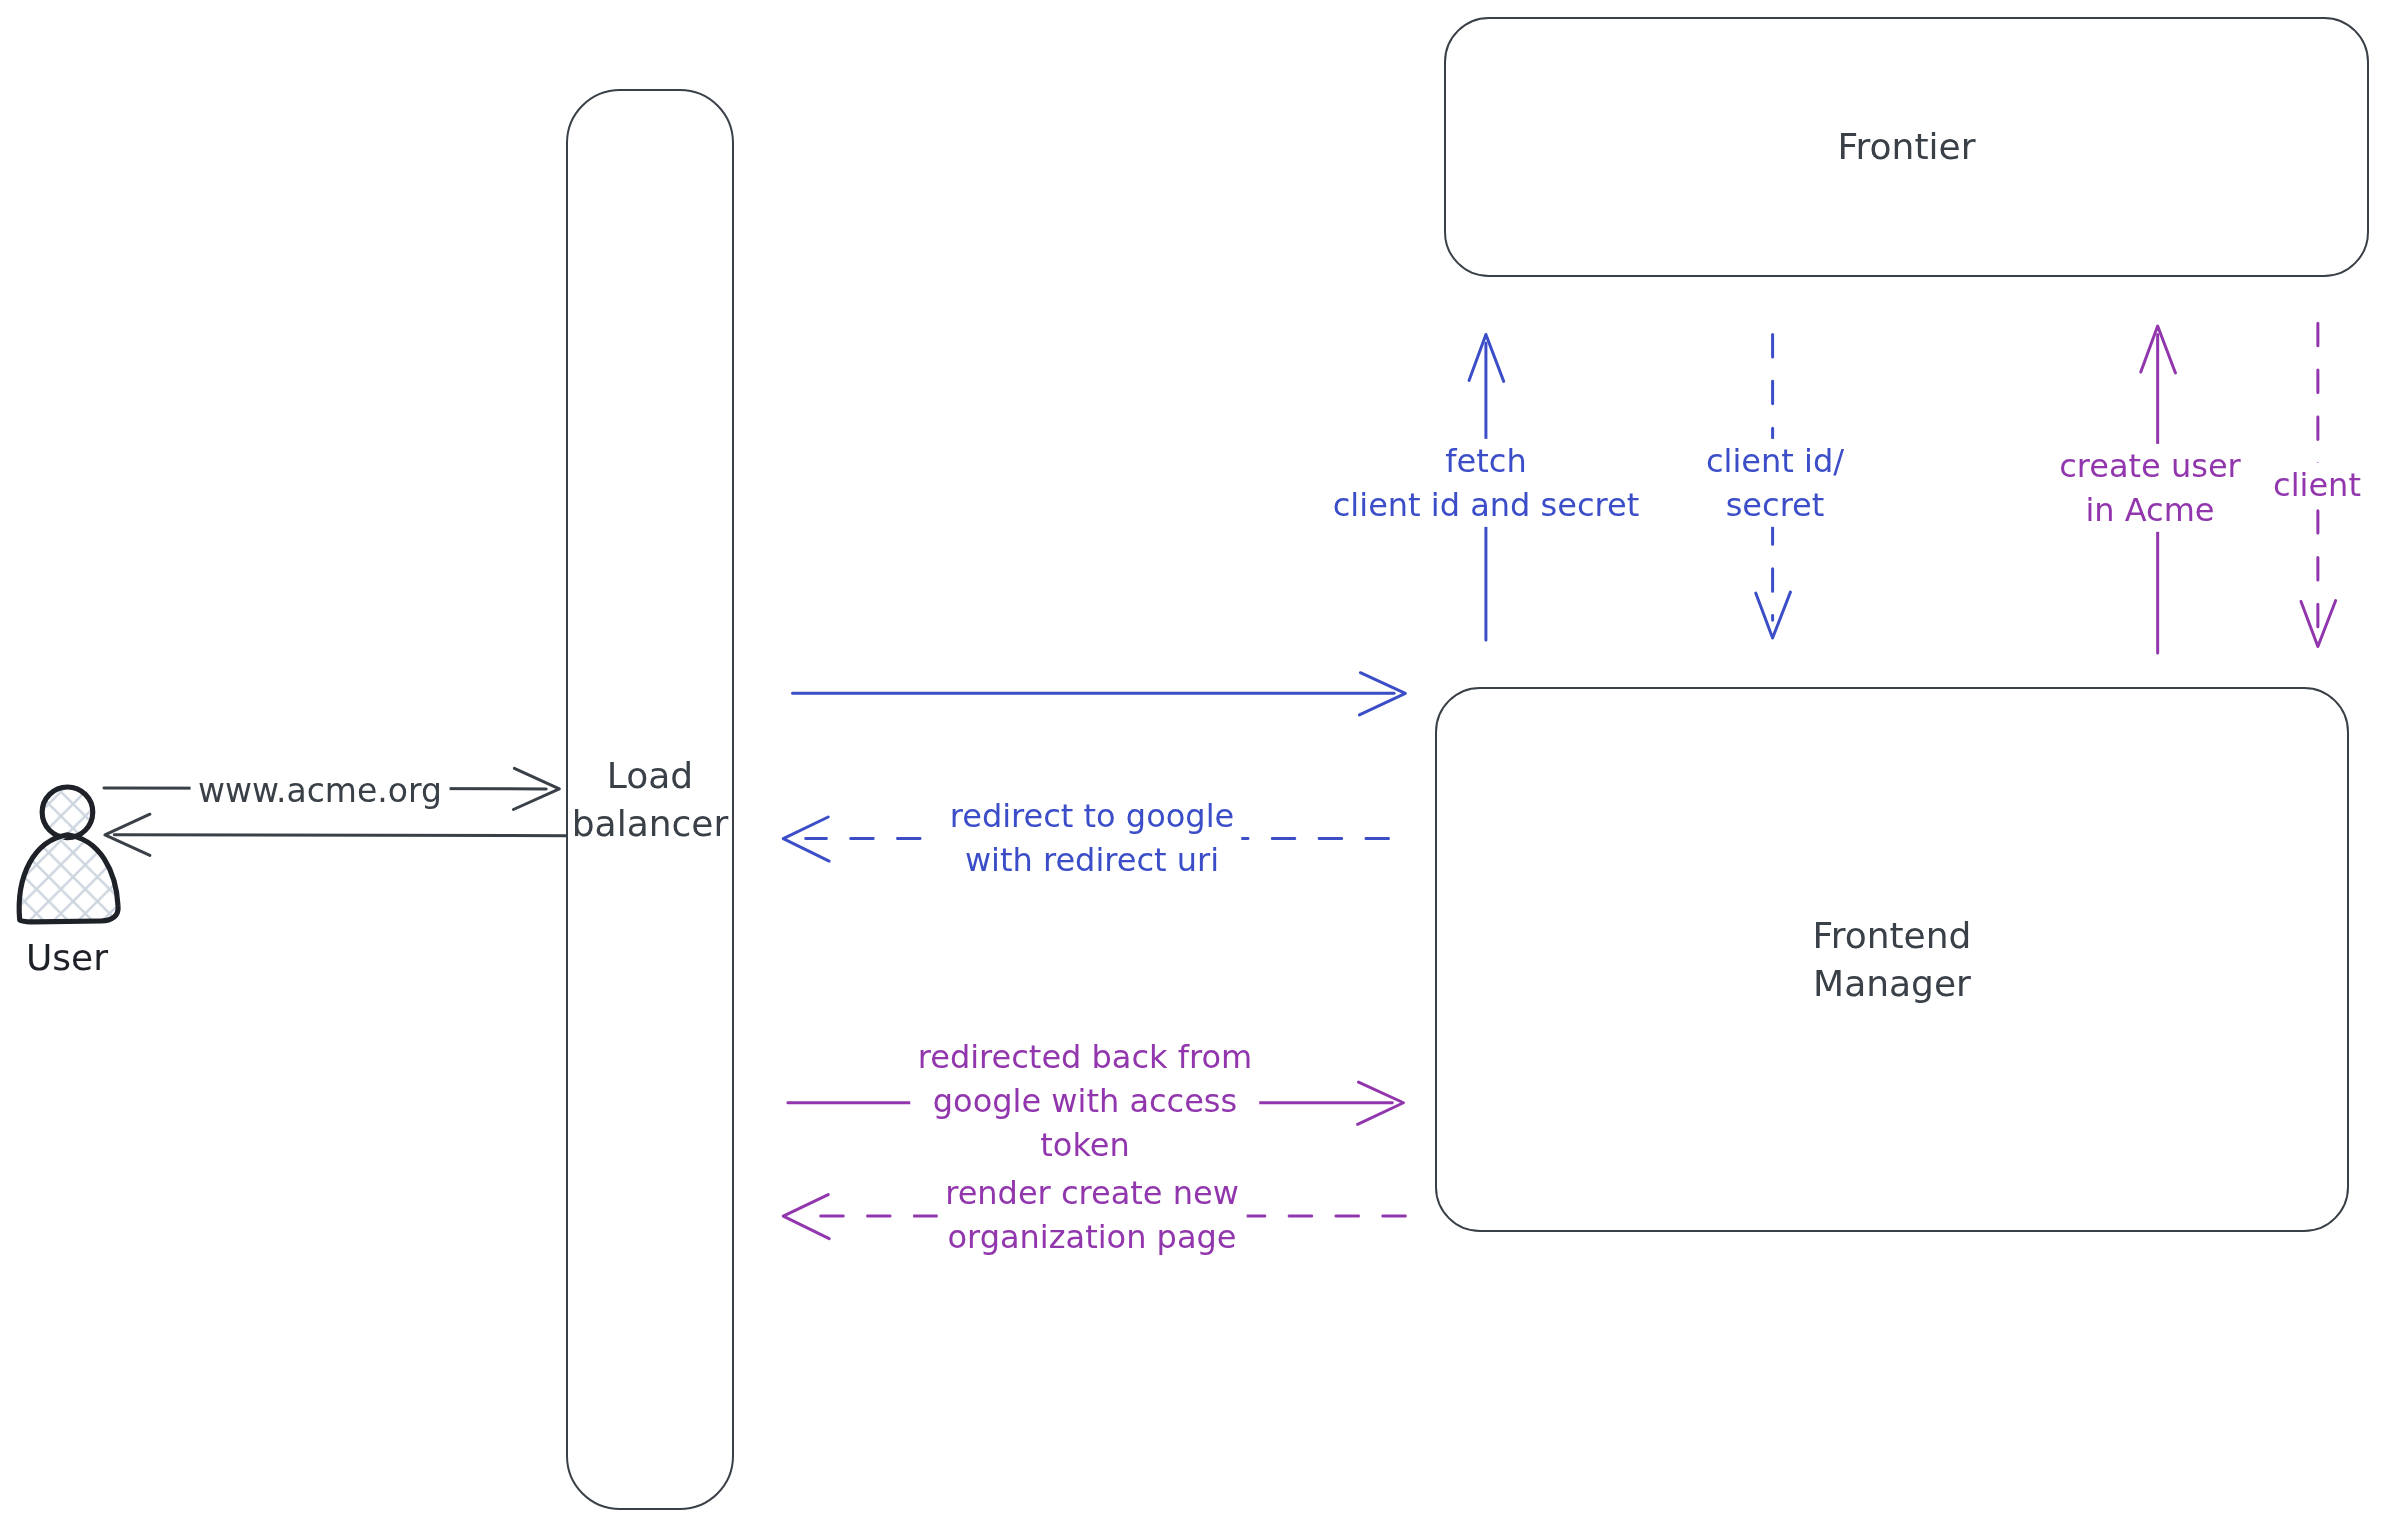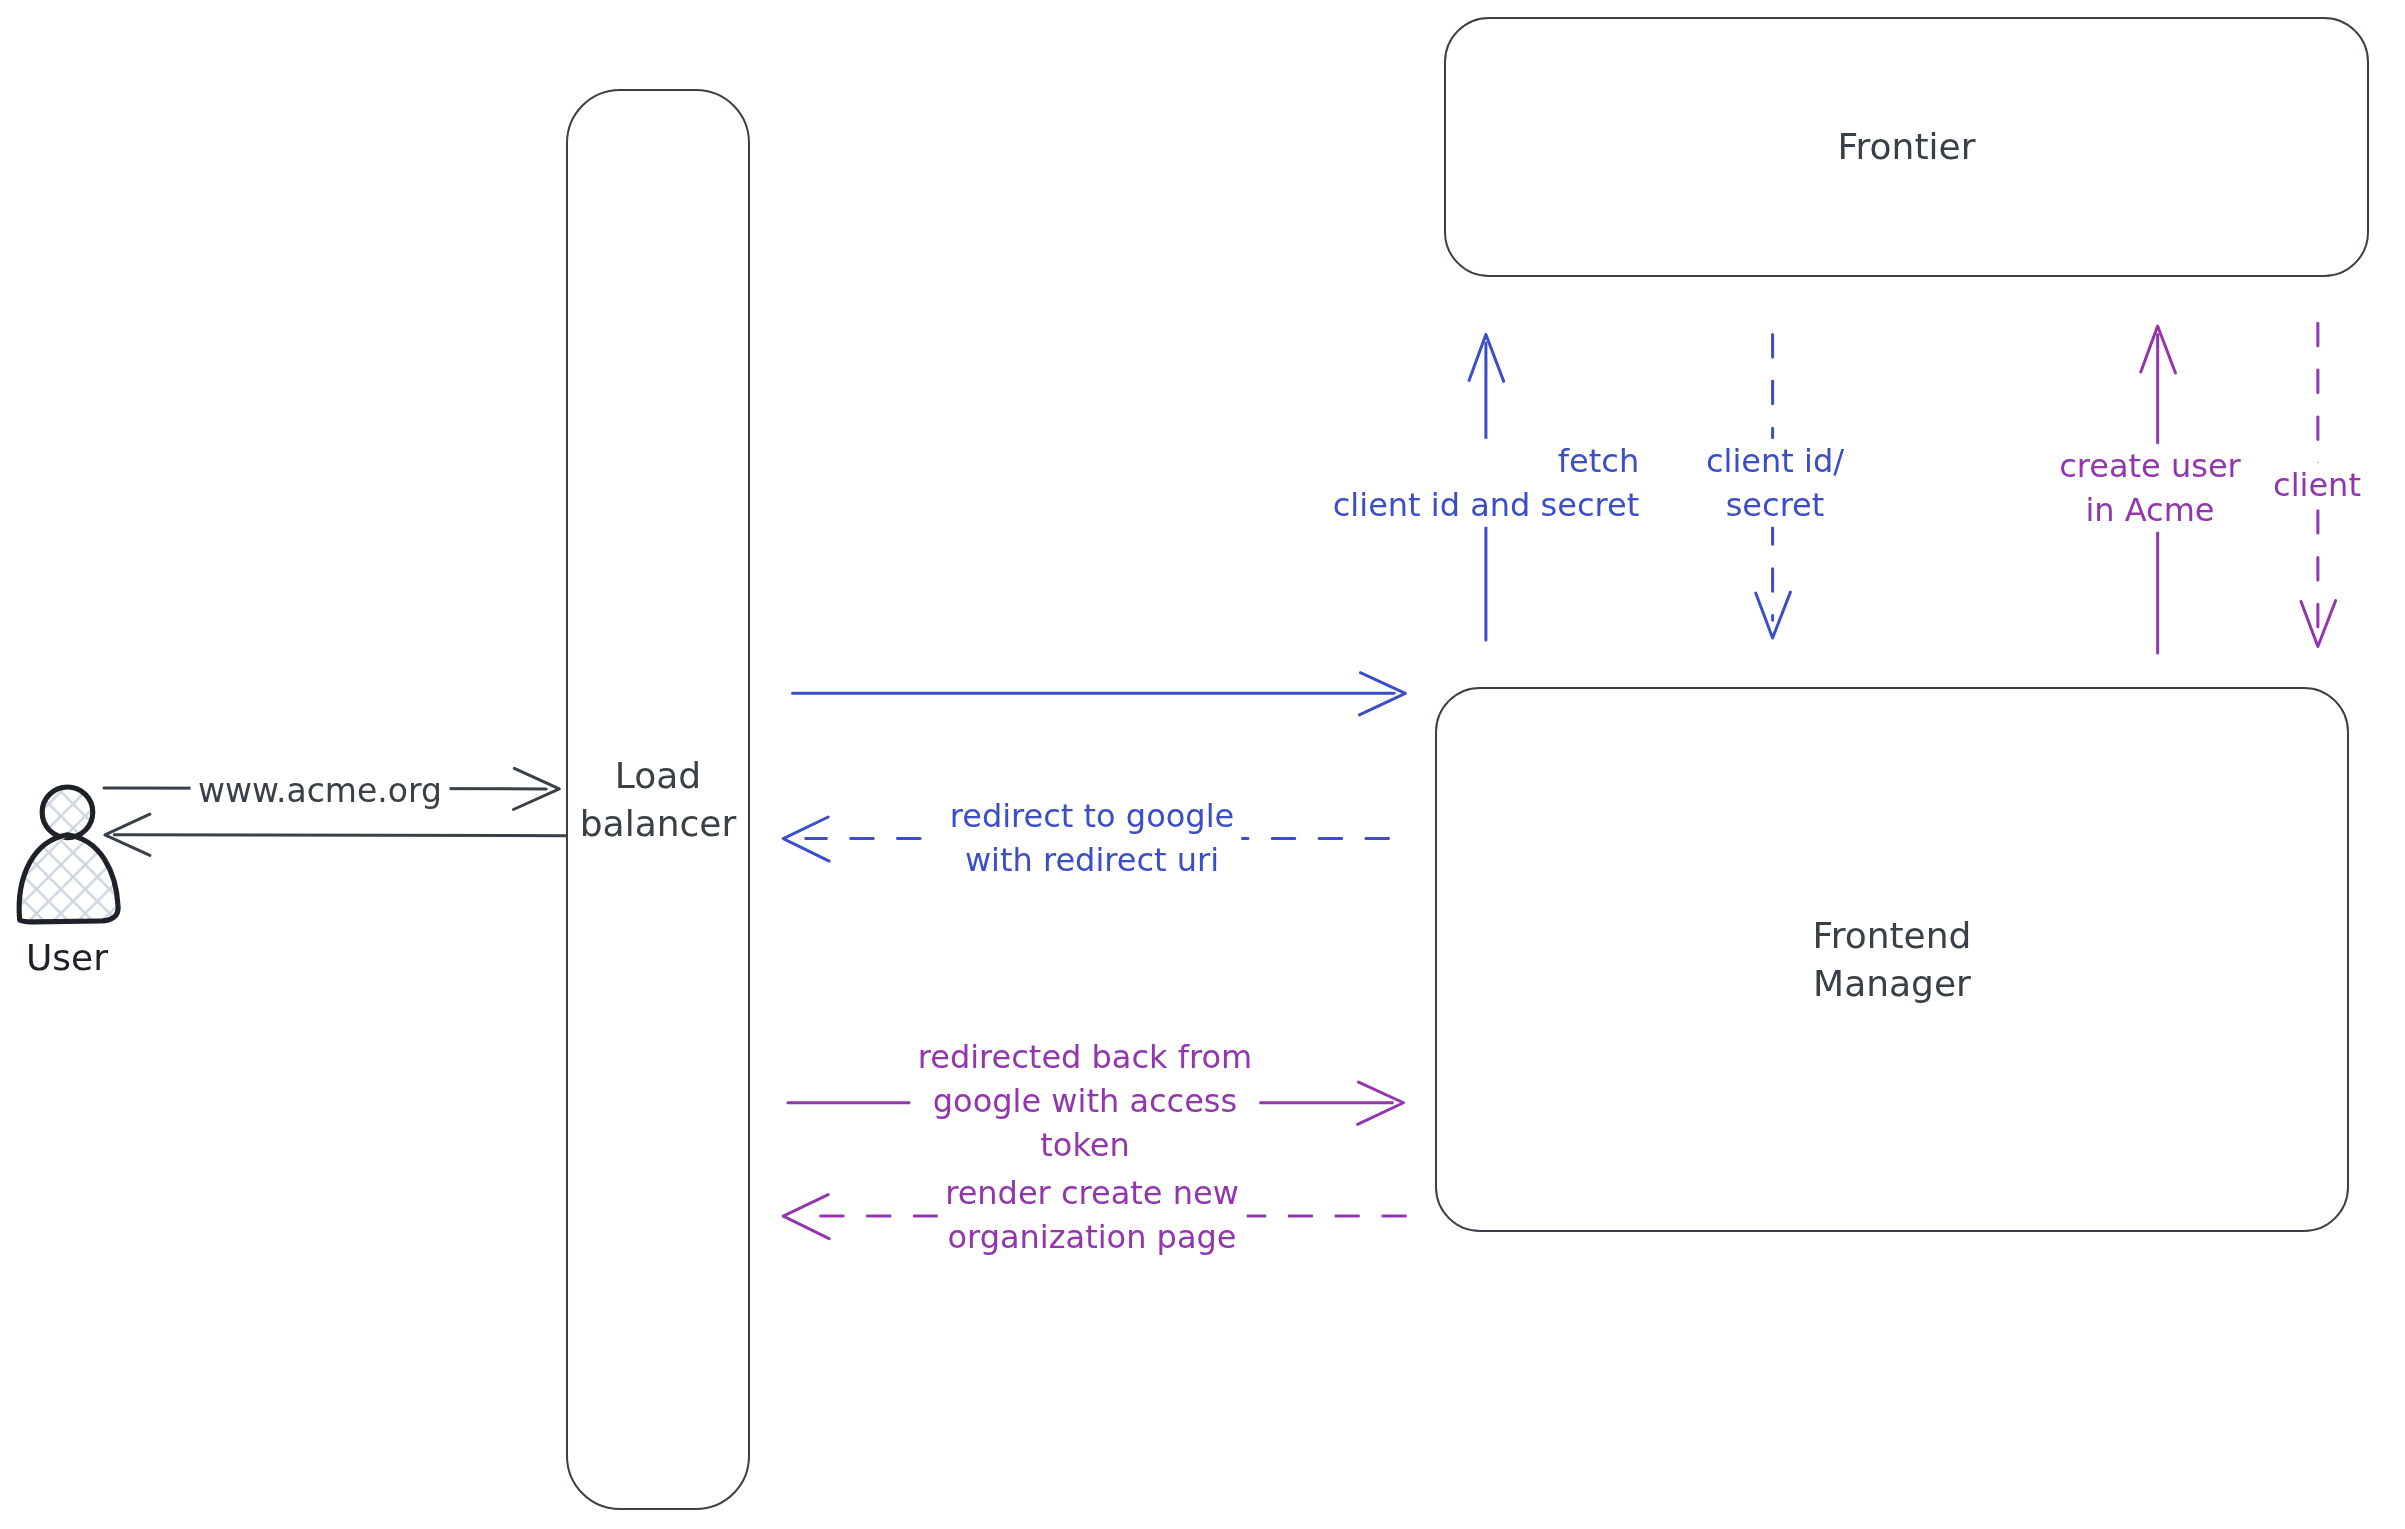--- a/index.html
+++ b/index.html
@@ -43,21 +43,21 @@
   .user-caption{
     position:absolute;transform:translate(-50%,-50%);
     color:var(--person);font-size:36px;white-space:pre-line;
   }
 </style>
 </head>
 <body>
 
 <div class="canvas">
 
-  <div class="node" style="left:566px;top:89px;width:184px;height:1421px;border-radius:54px;">
+  <div class="node" style="left:566px;top:89px;width:168px;height:1421px;border-radius:54px;">
     <div class="node-label">Load
 balancer</div>
   </div>
 
   <div class="node" style="left:1444px;top:17px;width:925px;height:260px;border-radius:45px;">
     <div class="node-label">Frontier</div>
   </div>
 
   <div class="node" style="left:1435px;top:687px;width:914px;height:545px;border-radius:45px;">
     <div class="node-label">Frontend
@@ -134,21 +134,21 @@
   <div class="edge-label t-blue" style="left:1092px;top:838px;">redirect to google
 with redirect uri</div>
 
   <div class="edge-label t-purple" style="left:1085px;top:1101px;">redirected back from
 google with access
 token</div>
 
   <div class="edge-label t-purple" style="left:1092px;top:1215px;">render create new
 organization page</div>
 
-  <div class="edge-label t-blue" style="left:1486px;top:483px;text-align:right;">fetch
+  <div class="edge-label t-blue" style="left:1486px;top:483px;">fetch
 client id and secret</div>
 
   <div class="edge-label t-blue" style="left:1775px;top:483px;">client id/
 secret</div>
 
   <div class="edge-label t-purple" style="left:2150px;top:488px;">create user
 in Acme</div>
 
   <div class="edge-label t-purple" style="left:2317px;top:485px;">client</div>
 

